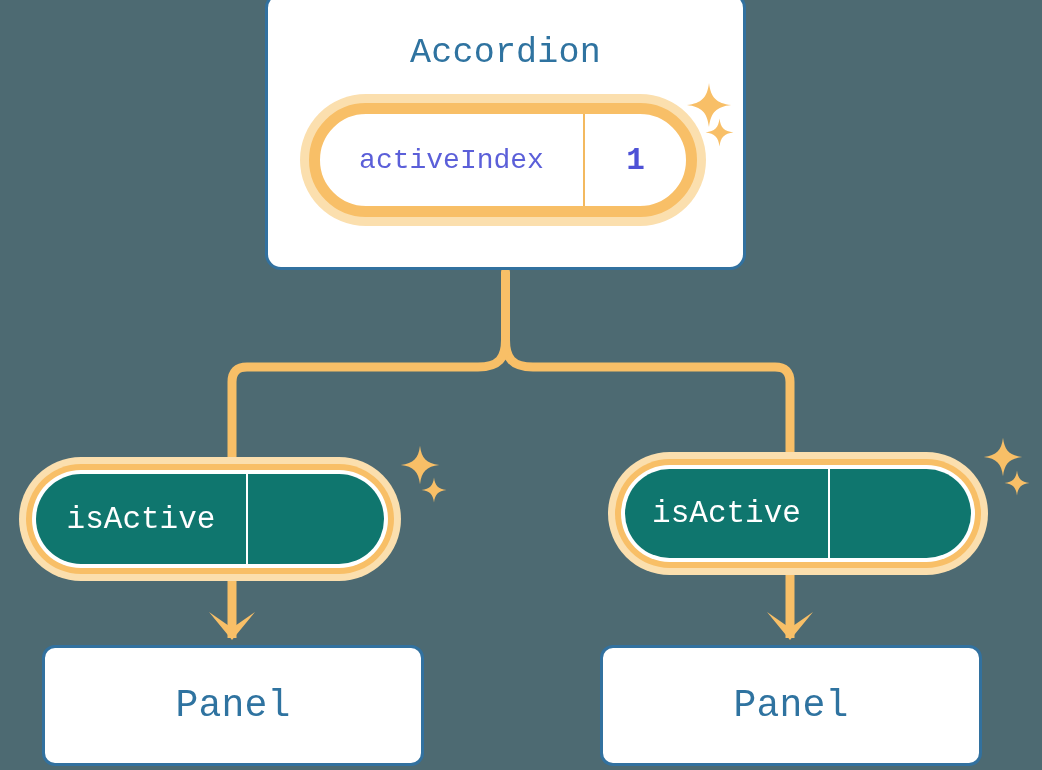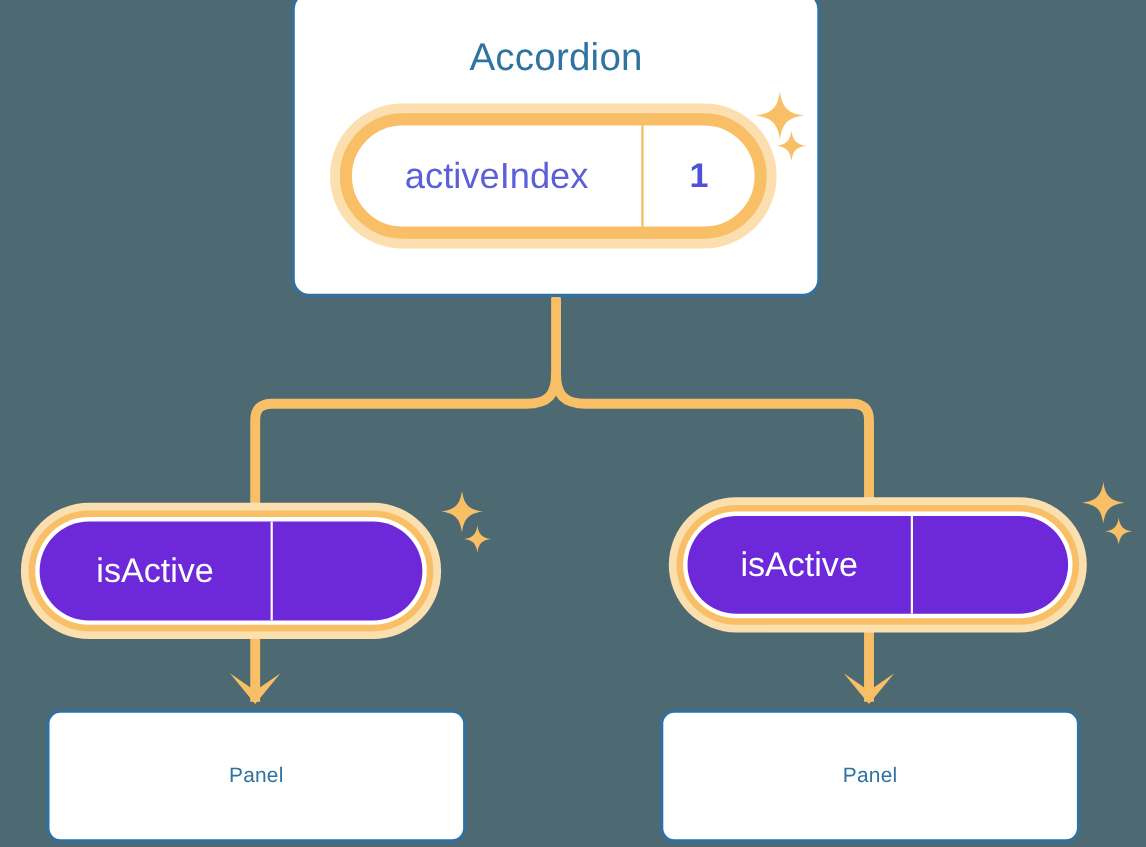--- a/index.html
+++ b/index.html
@@ -3,21 +3,21 @@
 <meta charset="utf-8">
 <style>
   html,body{margin:0;padding:0;}
   body{
     width:1042px;height:770px;
     background:#4d6a72;
     font-family:"Liberation Sans", sans-serif;
     overflow:hidden;
     position:relative;
   }
-  #stage{position:absolute;inset:0;width:964px;height:770px;}
+  #stage{position:absolute;inset:0;width:964px;height:770px;font-family:Liberation Mono, monospace;}
 
   
   #wires{position:absolute;left:0;top:0;width:1042px;height:770px;z-index:1;pointer-events:none;}
 
   
   .card{
     position:absolute;
     background:#ffffff;
     border:3px solid #32719f;
     border-radius:14px;
@@ -42,21 +42,21 @@
   }
 
   
   .panel-card{
     width:382px;height:121px;
     border-radius:13px;
     display:flex;align-items:center;justify-content:center;
   }
   #panel-left{left:42px;top:645px;}
   #panel-right{left:600px;top:645px;}
-  .panel-card .card-title{font-size:19px;font-weight:400;margin:0;text-align:center;}
+  .panel-card .card-title{font-size:38px;font-weight:400;margin:0;text-align:center;}
 
   
   .pill-wrap{position:absolute;z-index:4;}
   .pill{
     position:relative;
     box-sizing:border-box;
     display:flex;align-items:stretch;
     border-radius:999px;
   }
   .pill .seg{
@@ -72,21 +72,21 @@
     background:#fbdfae;border-radius:999px;
   }
   #pill-activeindex .pill{
     width:388px;height:114px;
     background:#ffffff;
     border:11px solid #f8bf67;
     border-radius:999px;
   }
   #pill-activeindex .seg-key{
     flex:0 0 265px;
-    color:#5b5fd9;font-size:33px;font-weight:400;
+    color:#5b5fd9;font-size:28px;font-weight:400;
     border-right:2px solid #f3b95f;
   }
   #pill-activeindex .seg-val{
     flex:1 1 auto;
     color:#4e52d6;font-size:31px;font-weight:700;
   }
 
   
   .purple-wrap .glow{
     position:absolute;left:-17px;top:-17px;right:-17px;bottom:-17px;
@@ -94,21 +94,21 @@
   }
   .purple-wrap .ring{
     position:absolute;left:-10px;top:-10px;right:-10px;bottom:-10px;
     background:#f8bf67;border-radius:999px;
   }
   .purple-wrap .gap{
     position:absolute;left:-4px;top:-4px;right:-4px;bottom:-4px;
     background:#ffffff;border-radius:999px;
   }
   .purple-wrap .pill{
-    background:#6d28d9;
+    background:#0f766e;
     border-radius:999px;
     overflow:hidden;
     text-align:right;
   }
   .purple-wrap .seg-key{
     color:#ffffff;font-size:31px;font-weight:400;
     border-right:2px solid #ffffff;
   }
   .purple-wrap .seg-val{
     color:#ffffff;font-size:31px;font-weight:700;

